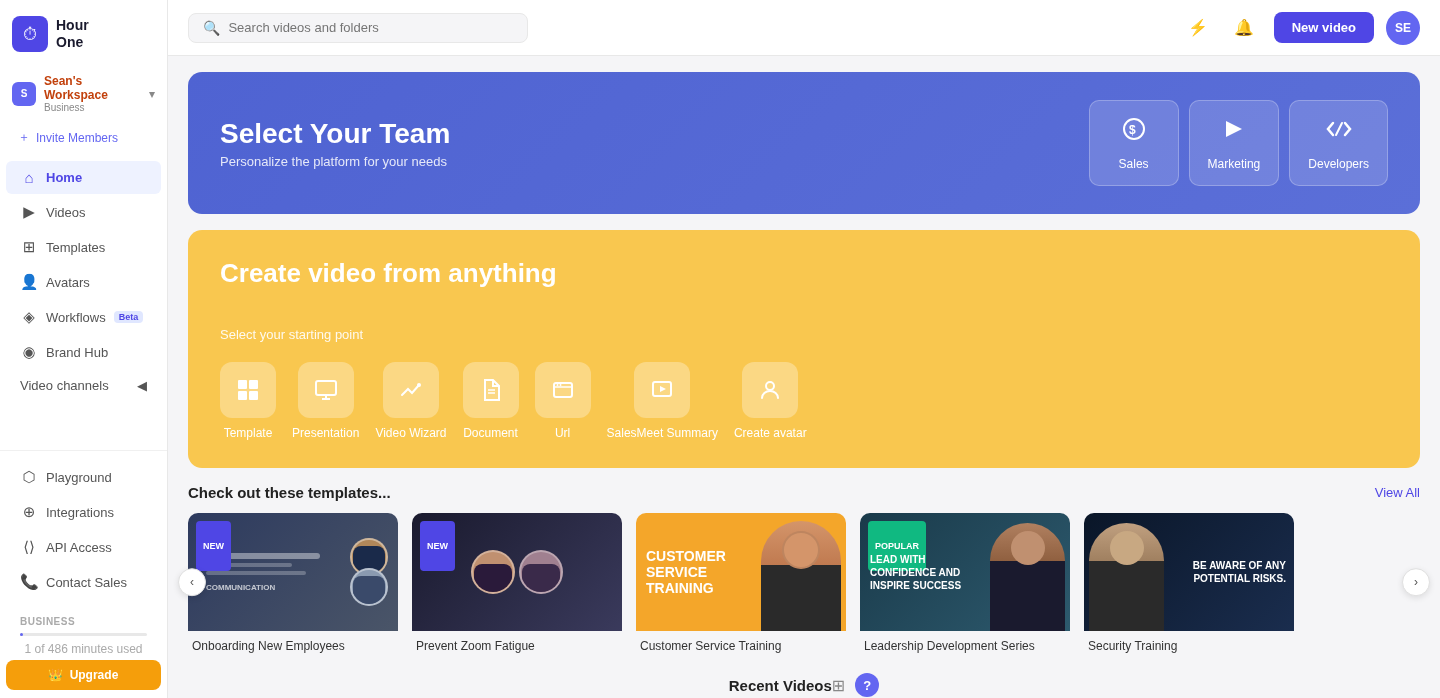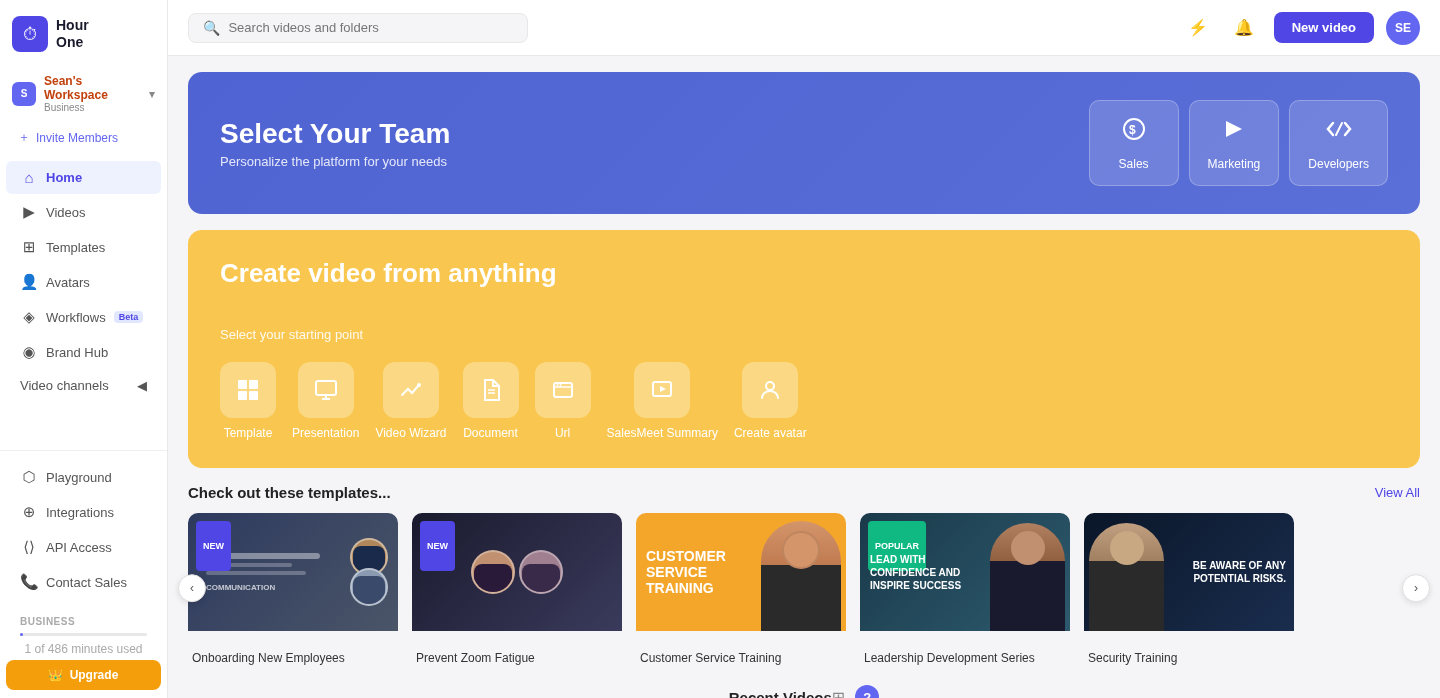--- a/index.html
+++ b/index.html
@@ -357,21 +357,21 @@
       font-size: 9px;
       font-weight: 700;
       padding: 20px 7px;
       border-radius: 4px;
       text-transform: uppercase;
     }
     .badge-new { background: #4f46e5; color: white; }
     .badge-popular { background: #10b981; color: white; }
 
     .template-name {
-      padding: 20px 4px 4px;
+      padding: 8px 4px 4px;
       font-size: 12px;
       font-weight: 500;
       color: #333;
       background: transparent;
     }
 
     .carousel-btn {
       position: absolute;
       right: -10px;
       top: 50%;

